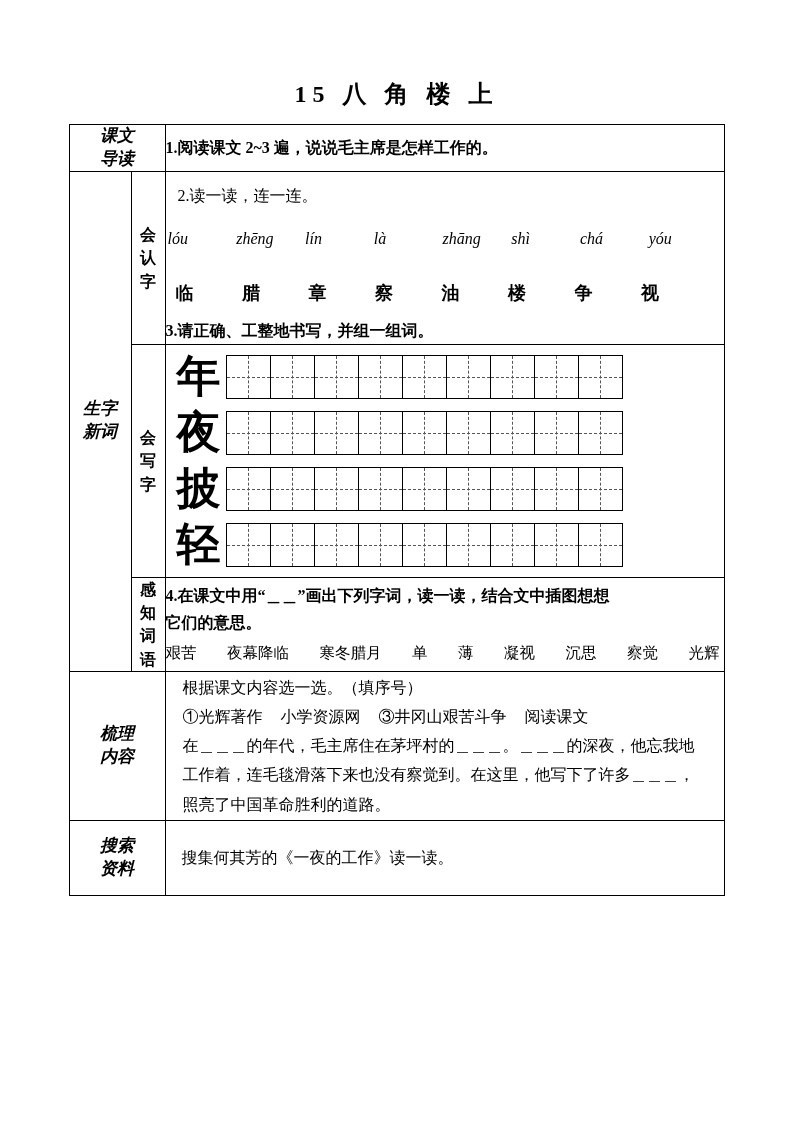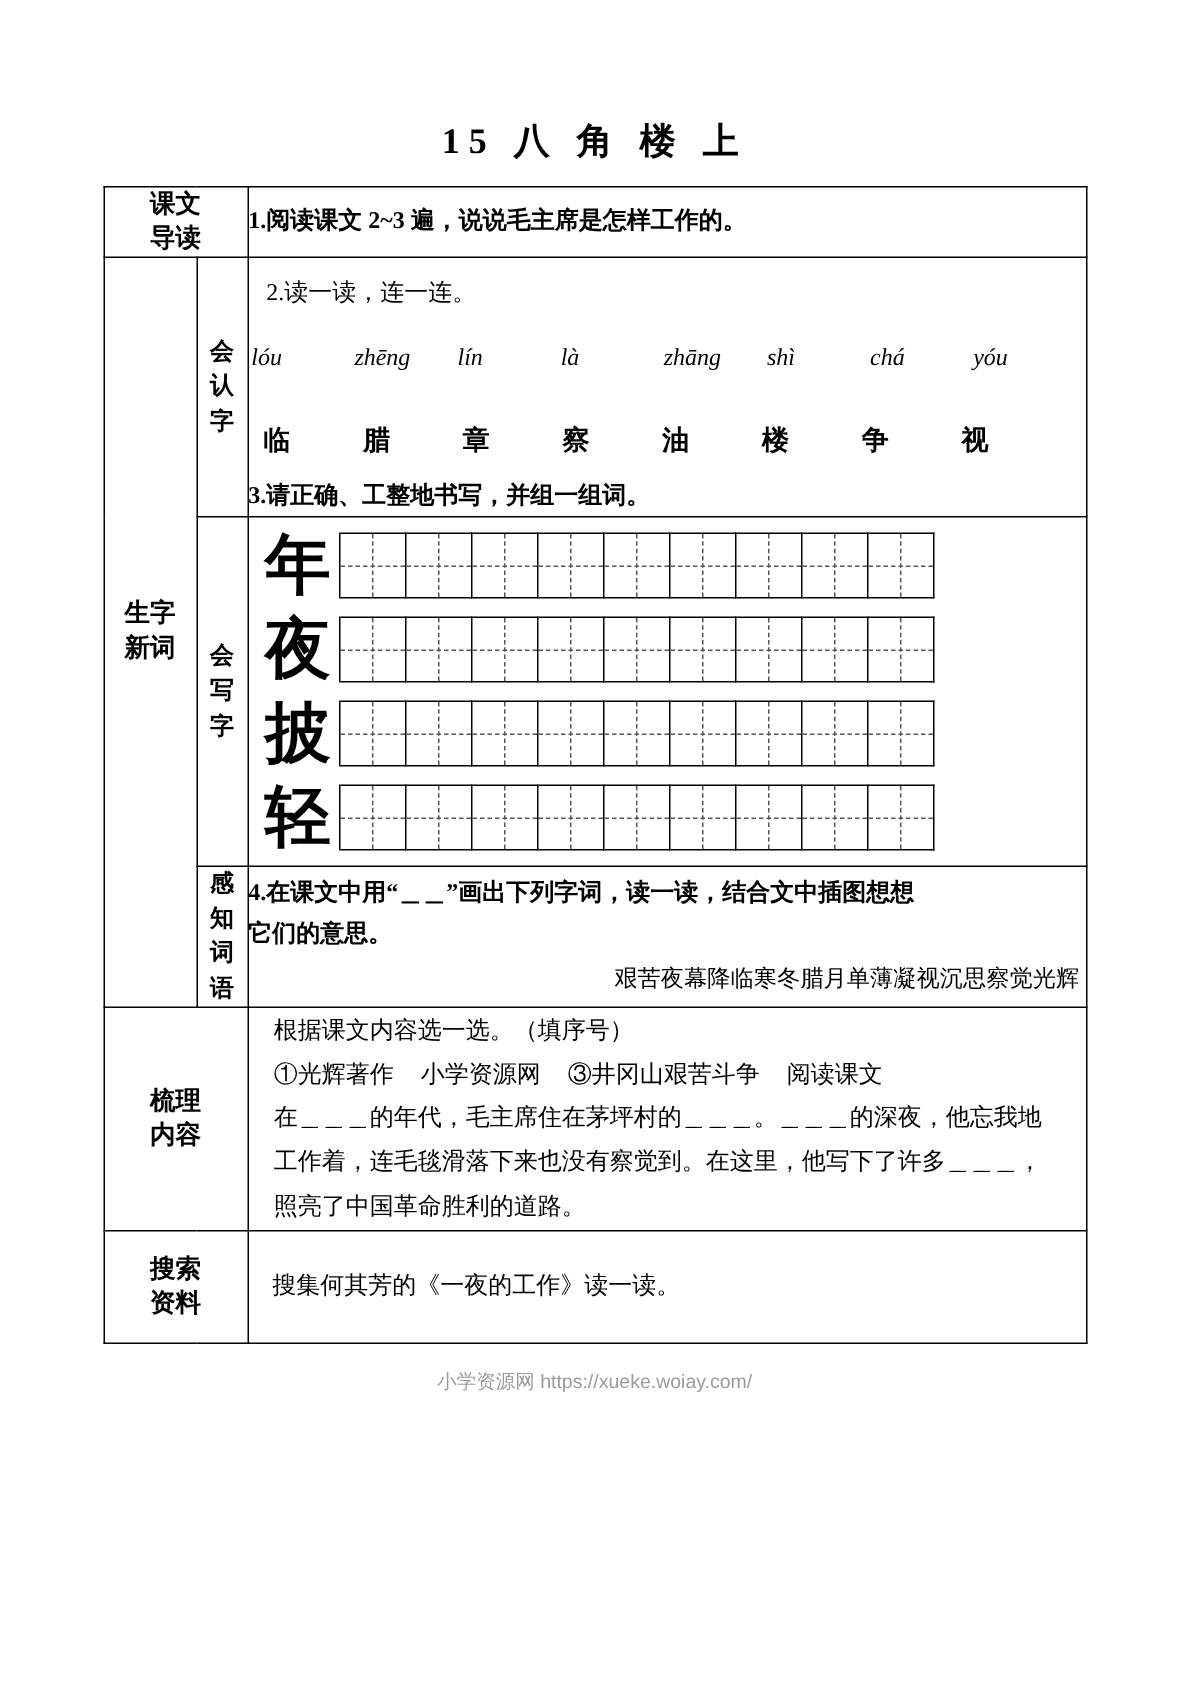--- a/index.html
+++ b/index.html
@@ -43,21 +43,21 @@
   
   .vlabel {
     width: 62px;
     text-align: center;
     font-weight: bold;
     font-size: 17px;
     line-height: 1.35;
     font-family: "Liberation Serif", "DejaVu Serif", serif;
     padding: 6px 2px;
   }
-  .vlabel div { white-space: nowrap; }
+  .vlabel div { white-space: nowrap; font-style: italic; }
   .vnarrow {
     width: 34px;
     text-align: center;
     font-weight: bold;
     font-size: 16px;
     line-height: 1.45;
     padding: 6px 2px;
   }
   .vnarrow div { white-space: nowrap; }
   .content {
@@ -133,21 +133,21 @@
     border-left: 1px dashed #555;
   }
   .cell .hmid {
     top: 50%;
     left: 0;
     right: 0;
     border-top: 1px dashed #555;
   }
   .words-row {
     display: flex;
-    justify-content: flex-end;
+    justify-content: space-between;
     font-size: 15.5px;
     padding-right: 4px;
     margin-top: 4px;
   }
   .choice-row {
     display: flex;
     gap: 18px;
     font-size: 16px;
   }
   .footer-num {
@@ -449,15 +449,14 @@
         <div>搜索</div>
         <div>资料</div>
       </td>
       <td class="content" style="padding:22px 16px;">
         <div>搜集何其芳的《一夜的工作》读一读。</div>
       </td>
     </tr>
   </tbody>
     </table>
 
-  <div class="watermark">小学资源网 https://xueke.woiay.com/</div>
 
 </div>
 
 </body></html>

